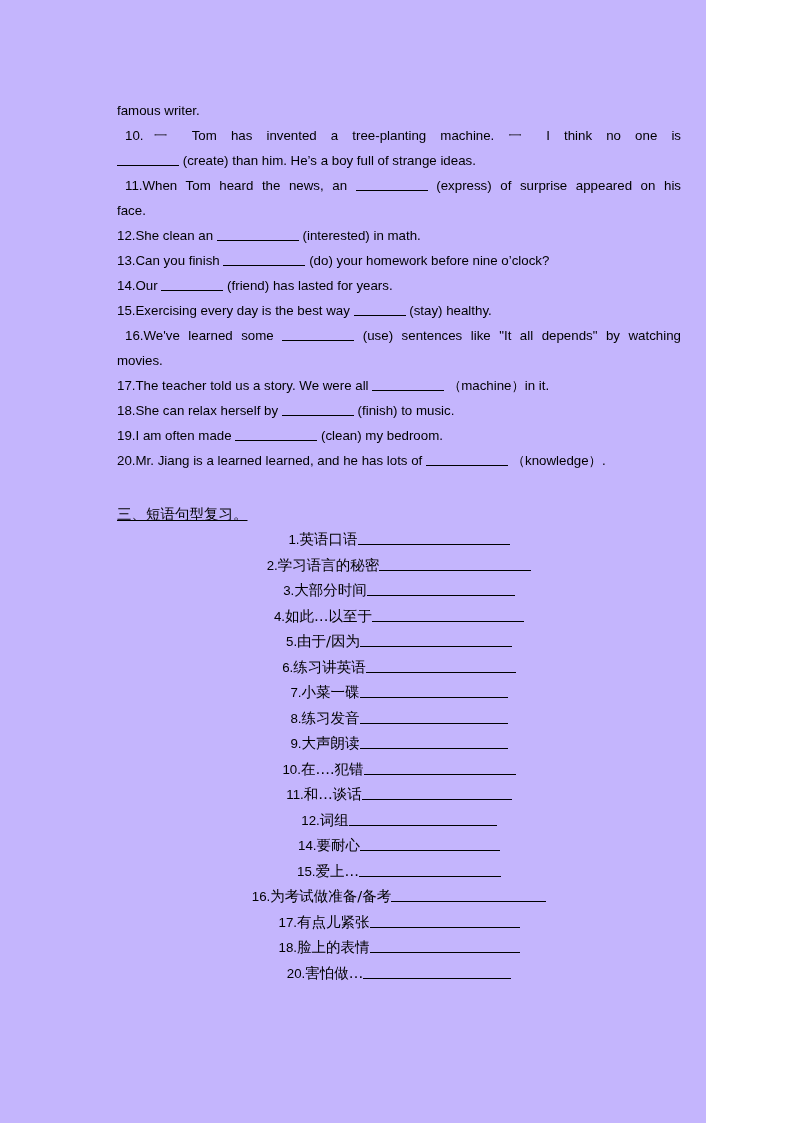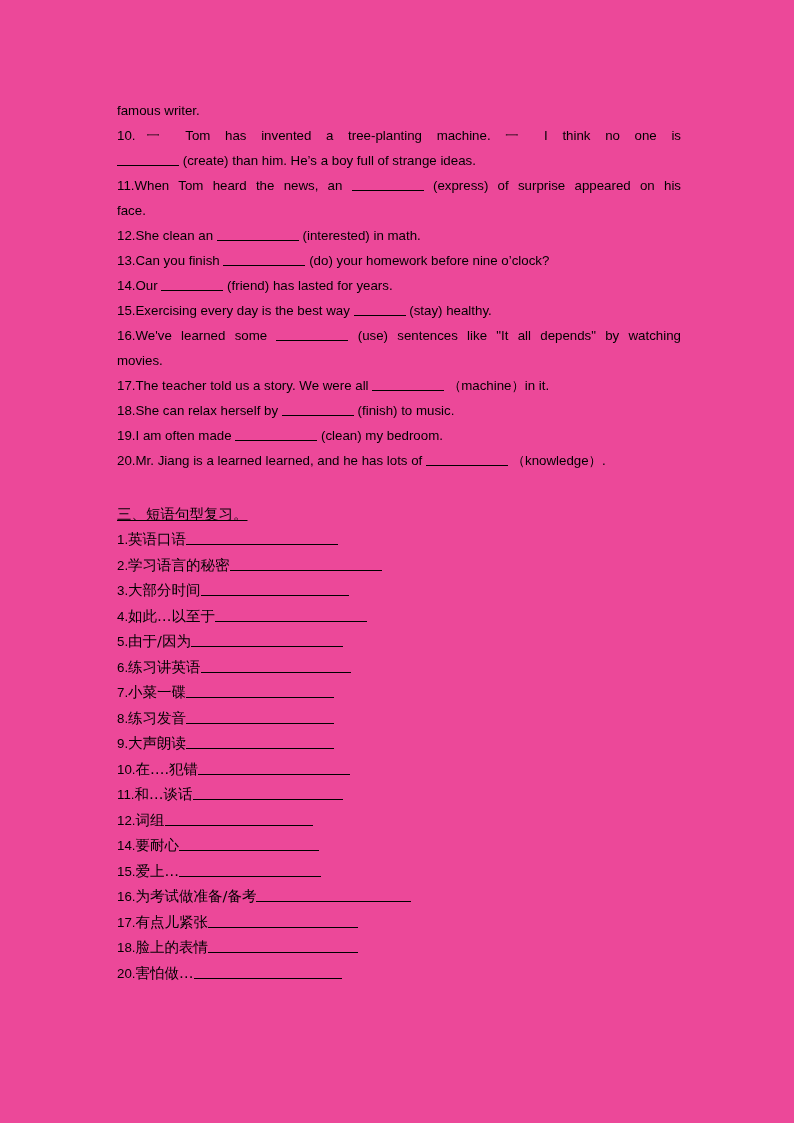--- a/index.html
+++ b/index.html
@@ -12,23 +12,23 @@
     height: 1123px;
     font-family: "Liberation Sans", "DejaVu Sans", sans-serif;
     color: #000000;
     overflow: hidden;
     position: relative;
   }
   .page {
     position: absolute;
     left: 0;
     top: 0;
-    width: 794px;
+    width: 706px;
     height: 1123px;
-    background: #ec4899;
+    background: #c4b5fd;
   }
   .content {
     position: absolute;
     left: 117px;
     top: 98px;
     width: 564px;
   }
 
   
   .en-block {
@@ -36,20 +36,21 @@
     line-height: 25px;
   }
   .en-line {
     margin: 0;
     padding: 0;
     white-space: normal;
   }
   .en-line.justify {
     text-align: justify;
     text-align-last: justify;
+    margin-left: 8px;
   }
   .en-line.plain {
     text-align: left;
   }
   .blank {
     display: inline-block;
     border-bottom: 1px solid #000;
     vertical-align: baseline;
     height: 0.95em;
     margin-bottom: -1px;
@@ -70,20 +71,21 @@
   }
   .cn-block {
     font-size: 14.5px;
     line-height: 25.5px;
     font-family: "DejaVu Sans", "Liberation Sans", sans-serif;
   }
   .cn-line {
     margin: 0;
     padding: 0;
     white-space: nowrap;
+    text-align: center;
   }
   .cn-num {
     font-family: "Liberation Sans", sans-serif;
     font-size: 13.3px;
   }
   .cn-blank {
     display: inline-block;
     border-bottom: 1px solid #000;
     vertical-align: baseline;
     height: 0.85em;

